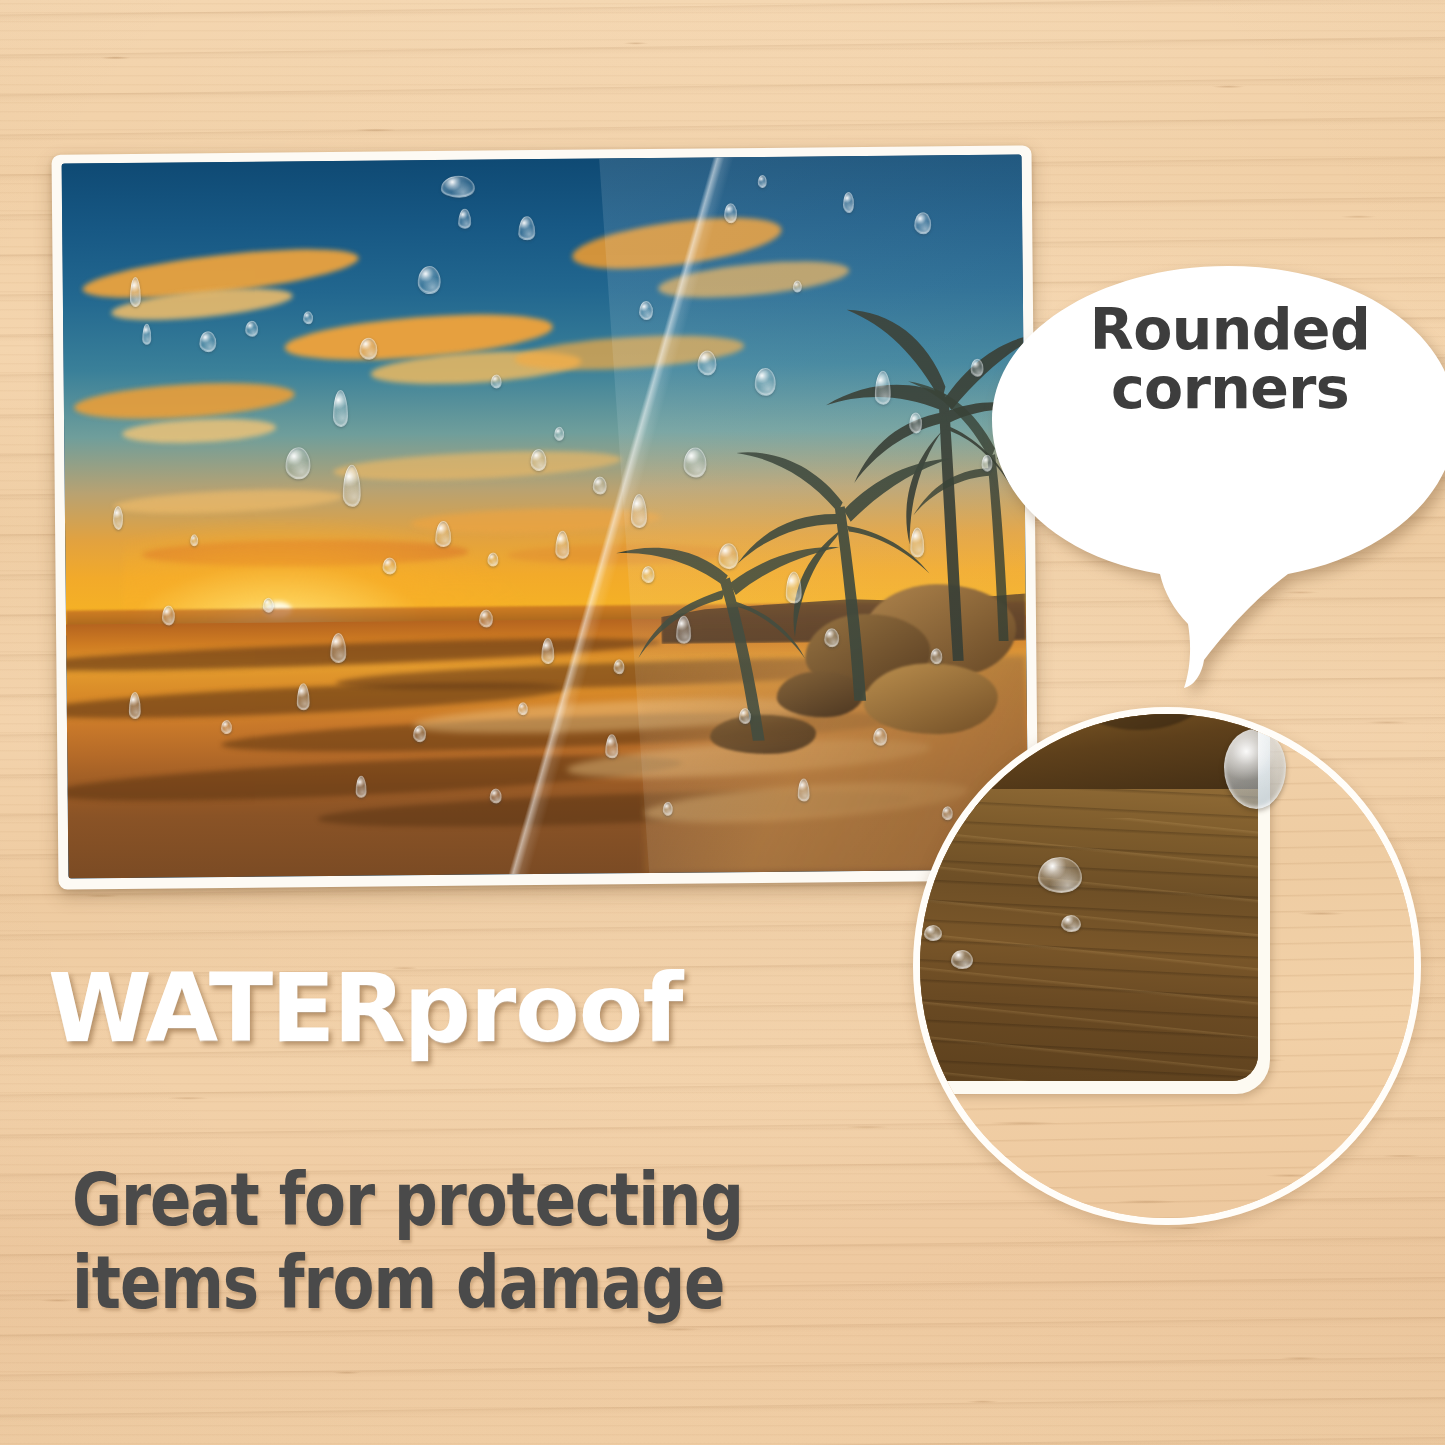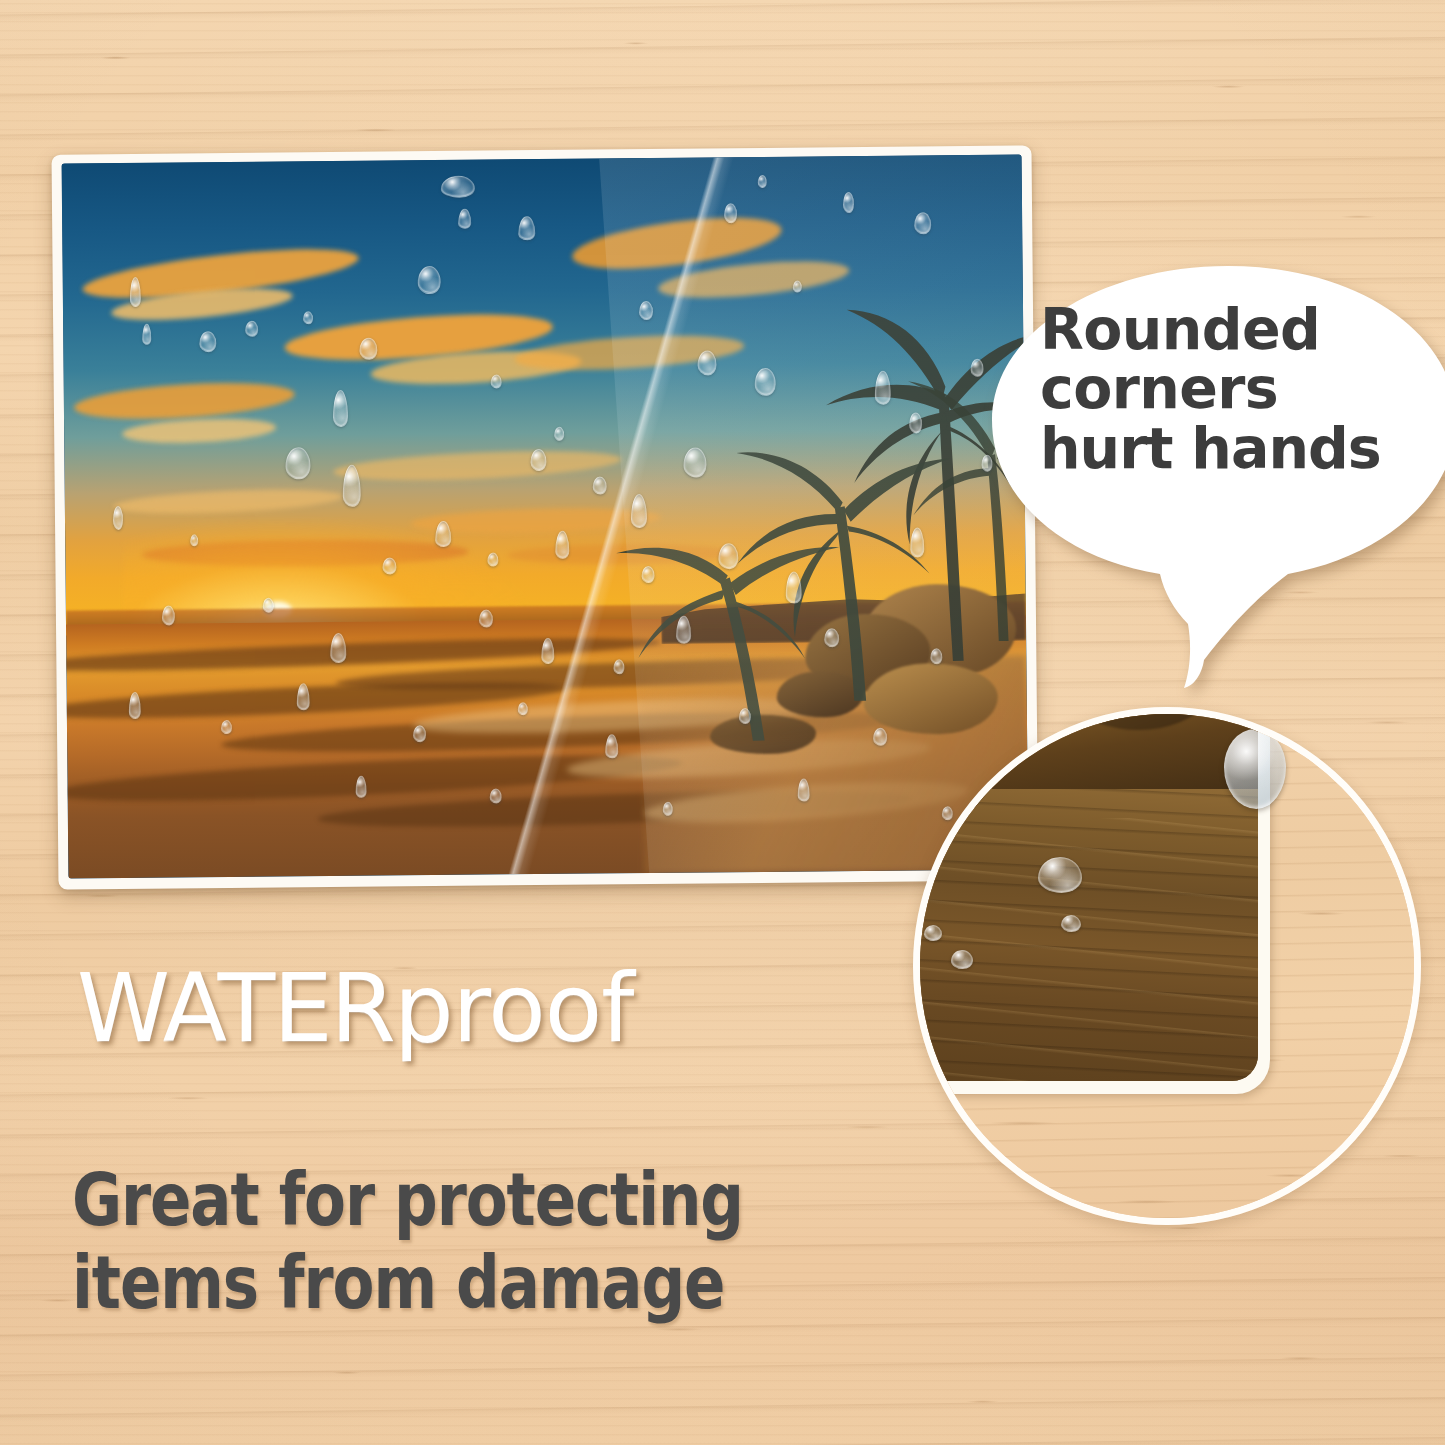--- a/index.html
+++ b/index.html
@@ -235,21 +235,21 @@
   .d.tear{ border-radius:52% 48% 46% 54% / 76% 74% 28% 26%; }
 
   
   #bubble-wrap{
     position:absolute; left:988px; top:262px; width:470px; height:430px;
     filter:drop-shadow(5px 7px 7px rgba(108,72,38,.34));
   }
   #bubble-svg{ position:absolute; inset:0; width:100%; height:100%; }
   #bubble-text{
     position:absolute; left:52px; top:38px; width:380px;
-    text-align:left;
+    text-align:center;
     color:#3d3d3d;
     font-size:57px;
     font-weight:700;
     line-height:1.04;
     letter-spacing:-0.6px;
     font-family:"DejaVu Sans", sans-serif;
   }
   #bubble-text div{ white-space:nowrap; }
   .bt-l3{ letter-spacing:-1px; }
 
@@ -344,23 +344,23 @@
     width:62px; height:80px;
     border-radius:50% 50% 48% 52% / 48% 48% 52% 52%;
     background:
       radial-gradient(circle at 36% 28%, rgba(255,255,255,.95) 0%, rgba(255,255,255,.45) 20%, rgba(255,255,255,.05) 42%, rgba(255,255,255,0) 60%),
       linear-gradient(150deg, rgba(250,252,254,.72), rgba(190,205,218,.55) 55%, rgba(150,168,182,.55));
     box-shadow: inset 0 -2px 4px rgba(255,255,255,.75), 0 2px 5px rgba(40,28,14,.35);
   }
 
   
   #waterproof{
-    position:absolute; left:77px; top:962px;
+    position:absolute; left:48px; top:962px;
     font-family:"DejaVu Sans", sans-serif;
-    font-weight:400;
+    font-weight:700;
     font-size:92px;
     color:#ffffff;
     letter-spacing:-1.5px;
     white-space:nowrap;
     text-shadow:3px 4px 5px rgba(120,80,40,.48), 0px 1px 0 rgba(255,255,255,.6);
     line-height:1;
   }
   #waterproof .wp-up{ font-size:94px; letter-spacing:-2px; }
   #waterproof .wp-low{ font-size:94px; letter-spacing:-1px; }
 
@@ -551,21 +551,20 @@
         C 214 412 206 424 196 426
         C 202 408 204 386 200 362
         C 186 348 176 330 172 312
         C 72 296 4 234 4 158
         C 4 72 110 4 240 4
         Z"></path>
     </svg>
     <div id="bubble-text">
       <div>Rounded</div>
       <div>corners</div>
-      <div class="bt-l3">hurt hands</div>
     </div>
   </div>
 
   <div id="zoom-circle">
     <div class="zc-wood"></div>
     <div class="zc-wood-grain"></div>
     <div class="zc-wood-flecks"></div>
 
     <div class="zc-card">
       <div class="zc-photo">

